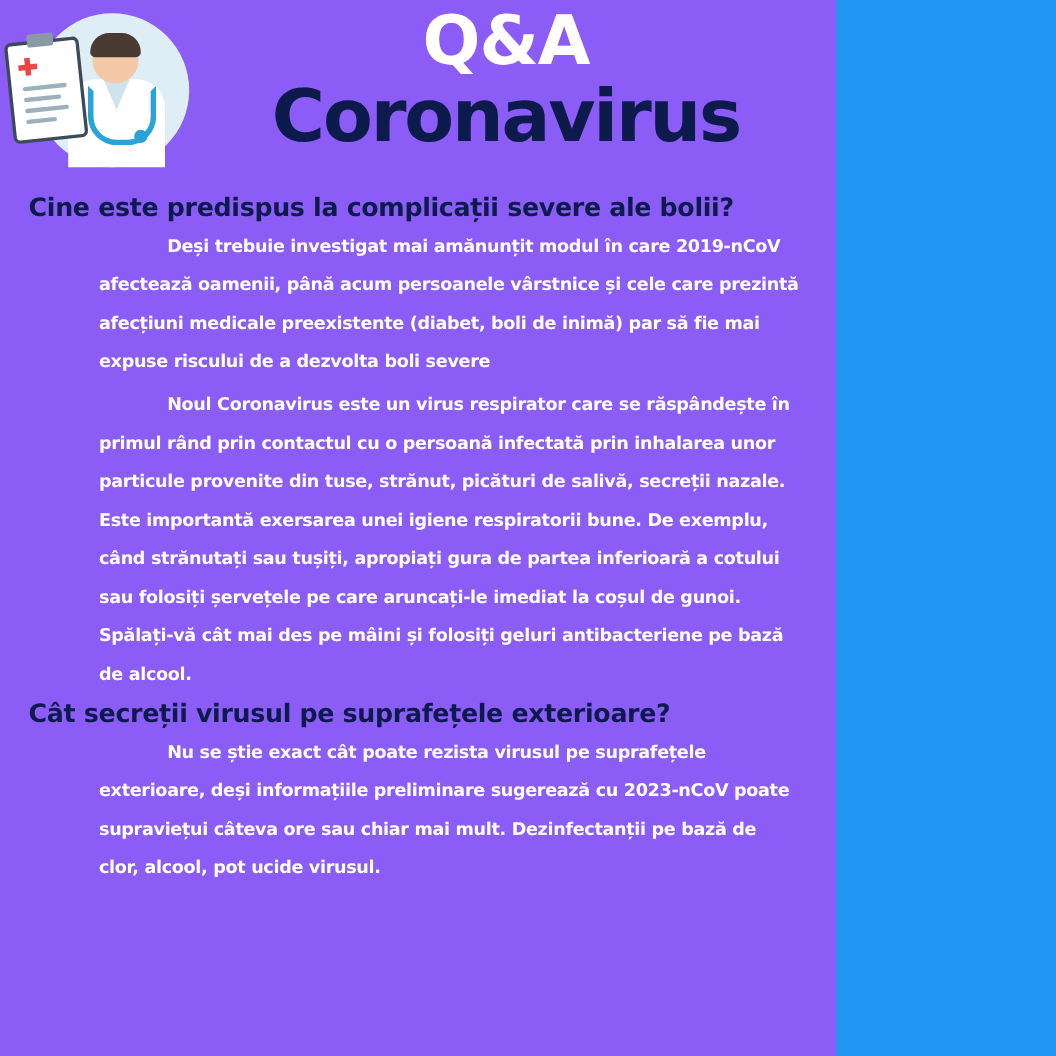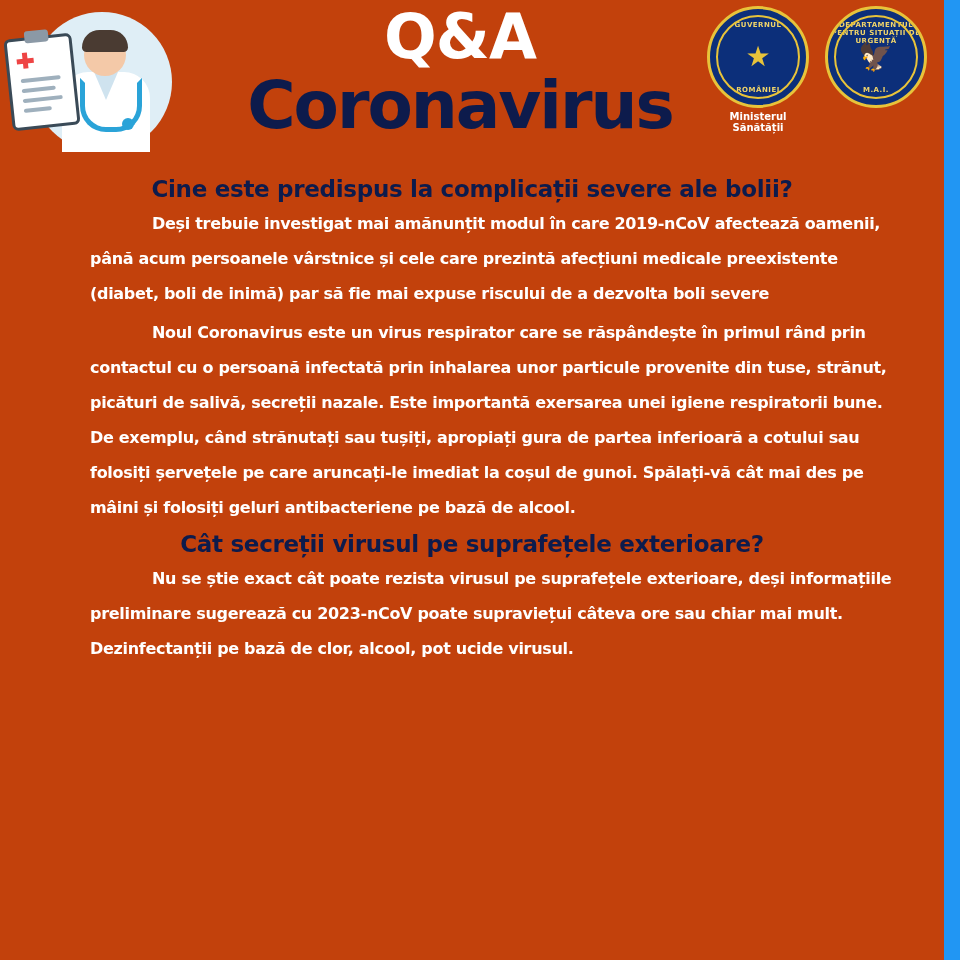--- a/index.html
+++ b/index.html
@@ -8,23 +8,23 @@
   }
   body {
     width: 960px;
     height: 960px;
     background: #2196f3;
     font-family: "DejaVu Sans", sans-serif;
     overflow: hidden;
   }
   .poster {
     position: relative;
-    width: 944px;
+    width: 760px;
     height: 960px;
-    background: #c2410c;
+    background: #8b5cf6;
     box-sizing: border-box;
   }
 
   
   .header {
     position: relative;
     height: 168px;
     width: 100%;
   }
   .doctor-badge {
@@ -233,21 +233,21 @@
   
   .content {
     padding: 4px 26px 0 26px;
   }
   .qa-block { margin-bottom: 2px; }
   .question {
     color: #0d1b4c;
     font-weight: bold;
     font-size: 23px;
     line-height: 30px;
-    text-align: center;
+    text-align: left;
     margin: 2px 0 2px 0;
     letter-spacing: -0.3px;
   }
   .answer {
     color: #ffffff;
     font-weight: bold;
     font-size: 16px;
     line-height: 35px;
     text-align: left;
     text-indent: 62px;
@@ -281,37 +281,20 @@
         <div class="cb-line cb-l3"></div>
         <div class="cb-line cb-l4"></div>
       </div>
     </div>
 
     <div class="titles">
       <div class="title-qa">Q&amp;A</div>
       <div class="title-corona">Coronavirus</div>
     </div>
 
-    <div class="logos">
-      <div class="logo-block">
-        <div class="seal gold-ring">
-          <div class="seal-text-top">GUVERNUL</div>
-          <div class="seal-emblem">★</div>
-          <div class="seal-text-bottom">ROMÂNIEI</div>
-        </div>
-        <div class="logo-caption">Ministerul Sănătății</div>
-      </div>
-      <div class="logo-block">
-        <div class="seal gold-ring">
-          <div class="seal-text-top">DEPARTAMENTUL PENTRU SITUAȚII DE URGENȚĂ</div>
-          <div class="seal-emblem">🦅</div>
-          <div class="seal-text-bottom">M.A.I.</div>
-        </div>
-      </div>
-    </div>
   </div>
 
   <div class="content">
 
     <div class="qa-block">
       <div class="question">Cine este predispus la complicații severe ale bolii?</div>
       <div class="answer">Deși trebuie investigat mai amănunțit  modul în care 2019-nCoV afectează oamenii, până acum persoanele vârstnice și cele care prezintă afecțiuni medicale preexistente (diabet, boli de inimă) par să fie mai expuse riscului de a dezvolta boli severe</div>
     </div>
 
     <div class="qa-block">

